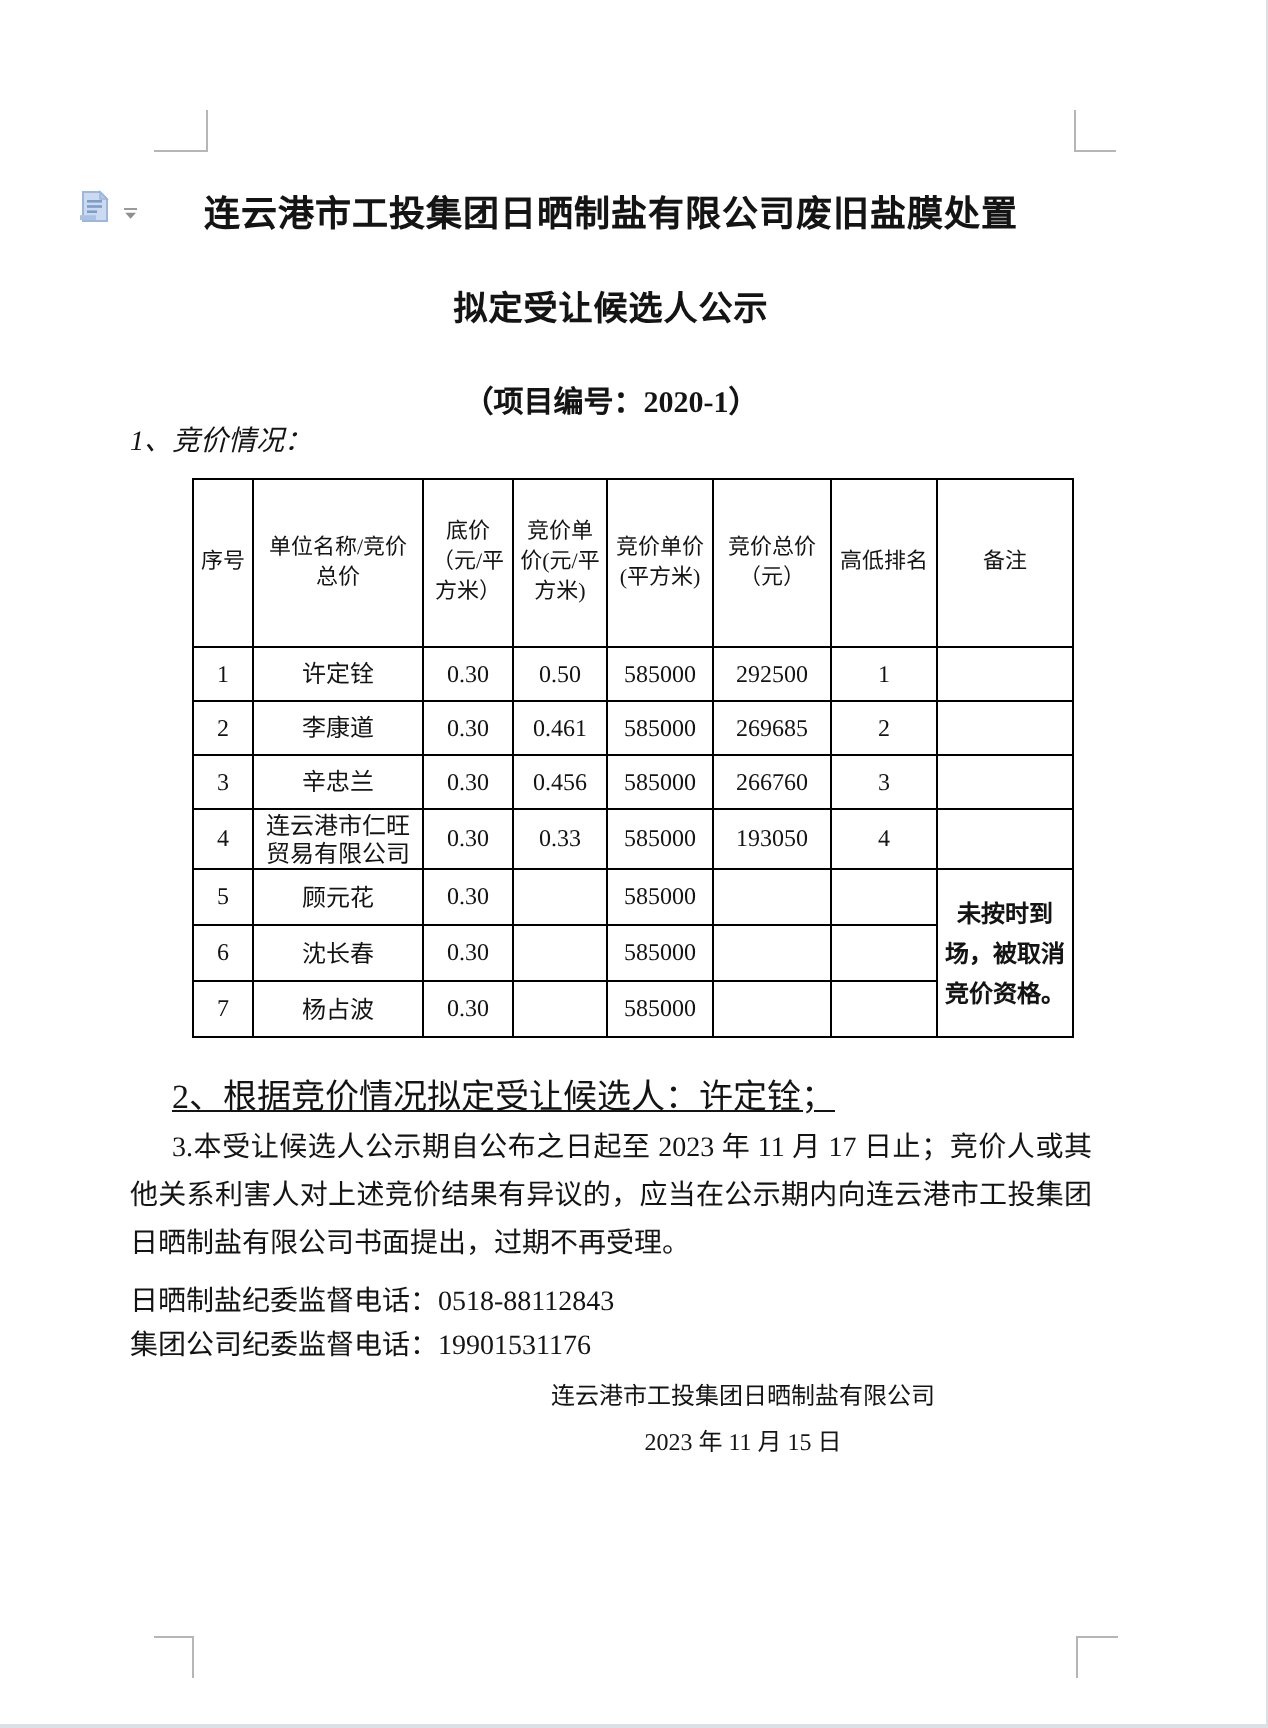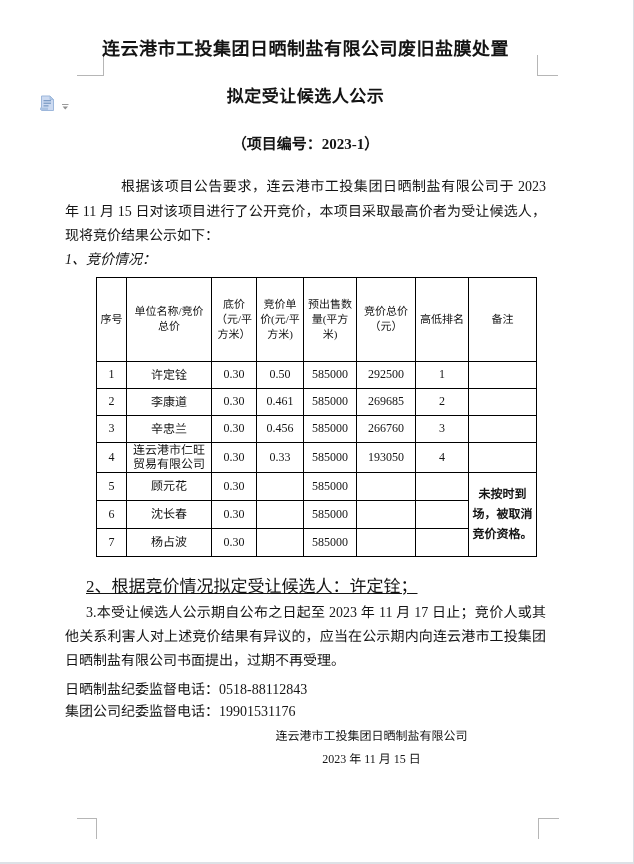--- a/index.html
+++ b/index.html
@@ -16,21 +16,21 @@
   
   .corner { position:absolute; width:20px; height:20px; border:0 solid #b6b6b6; }
   .corner.tl { left:77px;  top:55px;  width:26px; border-right-width:1px; border-bottom-width:1px; }
   .corner.tr { left:537px; top:55px;  border-left-width:1px;  border-bottom-width:1px; }
   .corner.bl { left:77px;  top:818px; width:19px; border-right-width:1px; border-top-width:1px; }
   .corner.br { left:538px; top:818px; border-left-width:1px;  border-top-width:1px; }
 
   .float-btn { position:absolute; left:37px; top:95px; display:flex; align-items:center; gap:3px; cursor:pointer; }
 
   .content { position:absolute; left:65px; top:0; width:481px; }
-  .t1 { margin:38px 0 0; text-align:center; font-weight:bold; font-size:18px; line-height:22px; letter-spacing:0.5px; }
+  .t1 { margin:96px 0 0; text-align:center; font-weight:bold; font-size:18px; line-height:22px; letter-spacing:0.5px; }
   .t2 { margin:27px 0 0; text-align:center; font-weight:bold; font-size:17px; line-height:20px; letter-spacing:0.5px; }
   .t3 { margin:28px 0 0; text-align:center; font-weight:bold; font-size:15px; line-height:18px; }
   p { margin:0; }
   .intro { margin-top:22px; font-size:14px; line-height:24.5px; text-align:justify; text-indent:56px; }
   .sec1 { margin-top:0; font-size:14px; line-height:22px;font-style:italic; }
 
   table.bid { border-collapse:collapse; table-layout:fixed; width:440px; margin:6px 0 0 31px; }
   table.bid td {
     border:1px solid #000; text-align:center; vertical-align:middle;
     font-size:12px; padding:0 2px; word-break:break-all; overflow:hidden;
@@ -73,43 +73,42 @@
       <svg width="9" height="8" viewBox="0 0 9 8">
         <rect x="1" y="1" width="6.5" height="1" fill="#9a9a9a"></rect>
         <path d="M1.6 3.4 h5.4 l-2.7 3 z" fill="#8f8f8f"></path>
       </svg>
     </span>
   </div>
 
   <div class="content">
     <div class="t1">连云港市工投集团日晒制盐有限公司废旧盐膜处置</div>
     <div class="t2">拟定受让候选人公示</div>
-    <div class="t3">（项目编号：2023-1）</div>
+    <div class="t3">（项目编号：2020-1）</div>
 
-    <p class="intro">根据该项目公告要求，连云港市工投集团日晒制盐有限公司于 2023 年 11 月 15 日对该项目进行了公开竞价，本项目采取最高价者为受让候选人，现将竞价结果公示如下：</p>
     <p class="sec1">1、竞价情况：</p>
 
     <table class="bid">
       <colgroup>
         <col style="width:30px">
           <col style="width:85px">
           <col style="width:45px">
           <col style="width:47px">
         <col style="width:53px">
           <col style="width:59px">
           <col style="width:53px">
           <col style="width:68px">
       </colgroup>
       <tbody>
           <tr class="hdr">
         <td>序号</td>
         <td>单位名称/竞价总价</td>
         <td>底价（元/平方米）</td>
         <td>竞价单价(元/平方米)</td>
-        <td>预出售数量(平方米)</td>
+        <td>竞价单价(平方米)</td>
         <td>竞价总价（元）</td>
         <td>高低排名</td>
         <td>备注</td>
       </tr>
       <tr class="r">
         <td>1</td>
         <td class="name">许定铨</td>
         <td>0.30</td>
         <td>0.50</td>
         <td>585000</td>

